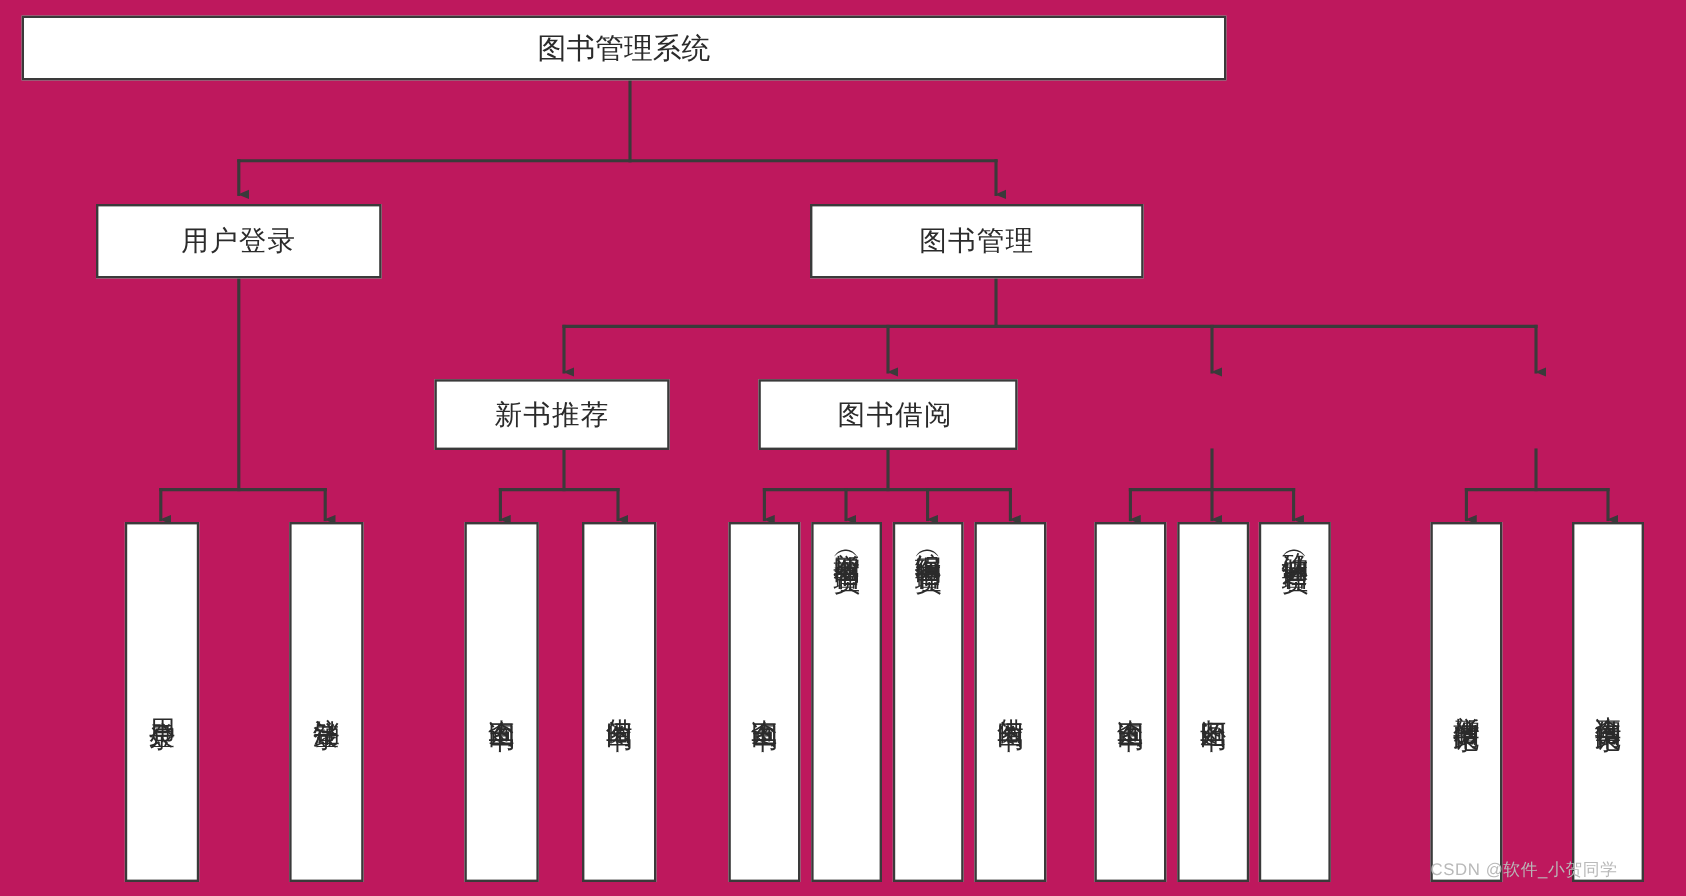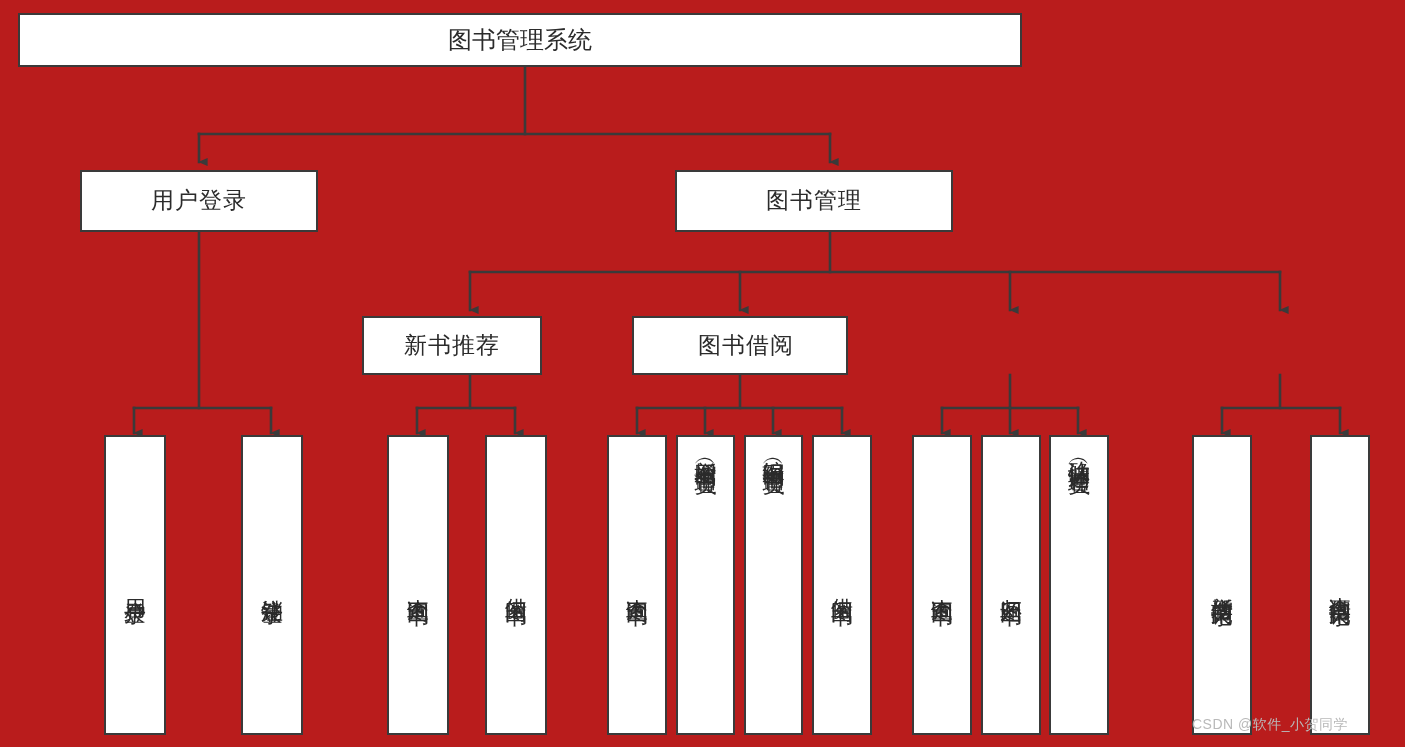--- a/index.html
+++ b/index.html
@@ -7,21 +7,21 @@
     padding: 0;
     background: #ffffff;
   }
   body {
     font-family: "Liberation Sans", "DejaVu Sans", sans-serif;
   }
   #canvas {
     position: relative;
     width: 1405px;
     height: 747px;
-    background: #b91c1c;
+    background: #be185d;
     overflow: hidden;
   }
   #wires {
     position: absolute;
     left: 0;
     top: 0;
     width: 1405px;
     height: 747px;
     pointer-events: none;
   }
@@ -128,21 +128,21 @@
     <span>图书管理系统</span>
   </div>
 
   <div class="node h" style="left:80px; top:170px; width:238px; height:62px;">
     <span>用户登录</span>
   </div>
   <div class="node h" style="left:675px; top:170px; width:278px; height:62px;">
     <span>图书管理</span>
   </div>
 
-  <div class="node h" style="left:362px; top:316px; width:180px; height:59px;">
+  <div class="node h" style="left:362px; top:316px; width:196px; height:59px;">
     <span>新书推荐</span>
   </div>
   <div class="node h" style="left:632px; top:316px; width:216px; height:59px;padding-left:12px;">
     <span>图书借阅</span>
   </div>
 
   <div class="node v" style="left:104px; top:435px; width:62px; height:300px;">
     <span class="vtext">用户登录</span>
   </div>
   <div class="node v" style="left:241px; top:435px; width:62px; height:300px;">

